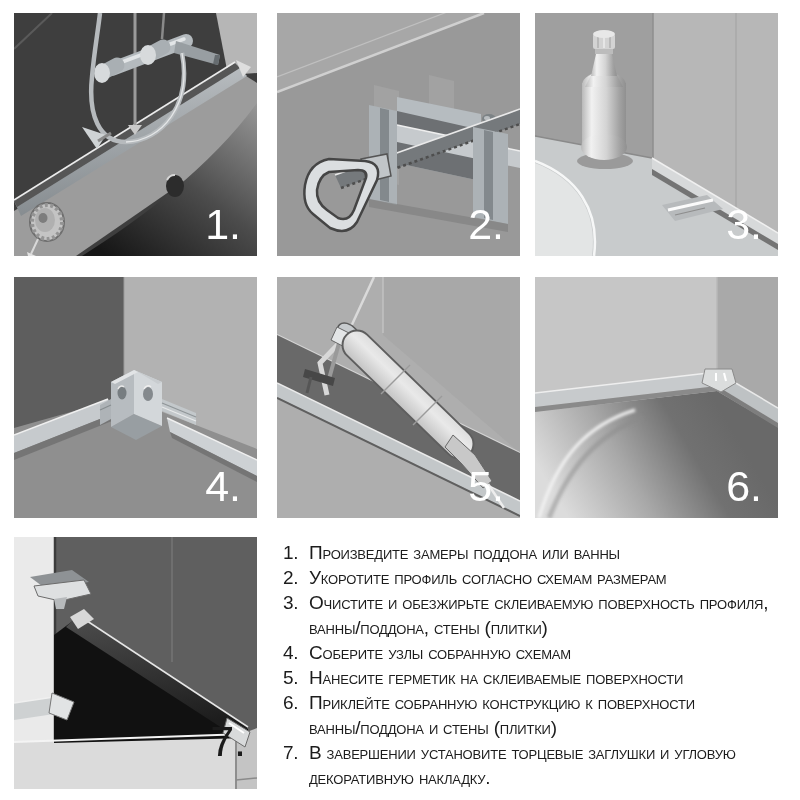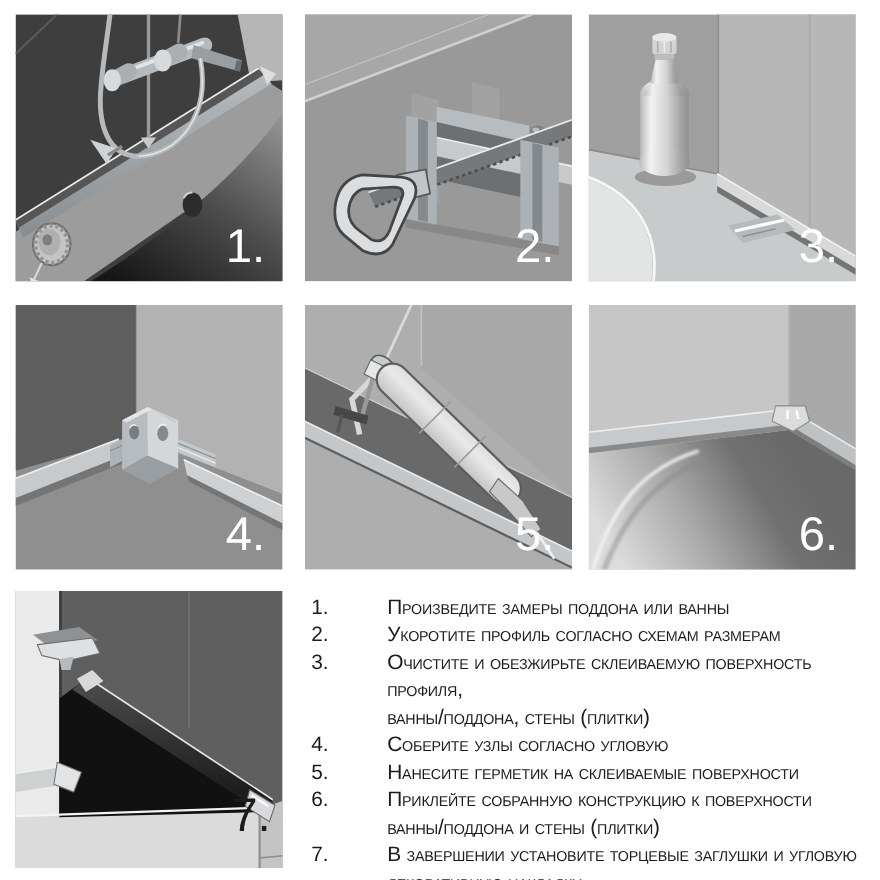--- a/index.html
+++ b/index.html
@@ -23,21 +23,21 @@
   }
   .panel.dark .num{color:#1b1b1b;right:11px;bottom:26px;}
   .instructions{
     position:absolute;left:283px;top:540px;width:512px;
     margin:0;padding:0;list-style:none;
     font-size:19px;line-height:25px;color:#1c1c1c;
     font-variant:small-caps;letter-spacing:-0.2px;
   }
   .instructions li{position:relative;padding-left:26px;margin:0;}
   .instructions .n{position:absolute;left:0;top:0;font-variant:normal;}
-  .instructions .t{white-space:pre-line;display:block;margin-left:43px;}
+  .instructions .t{white-space:pre-line;display:block;}
 </style>
 </head>
 <body>
 
 <div class="page">
 
   <figure class="panel p1" style="margin:0">
     <svg viewBox="0 0 243 243" preserveAspectRatio="none">
       <defs>
         <linearGradient id="p1bowl" x1="0.15" y1="1" x2="1" y2="0">
@@ -295,21 +295,21 @@
       <span class="n">2.</span>
       <span class="t">Укоротите профиль согласно схемам размерам</span>
     </li>
     <li>
       <span class="n">3.</span>
       <span class="t">Очистите и обезжирьте склеиваемую поверхность профиля,
 ванны/поддона, стены (плитки)</span>
     </li>
     <li>
       <span class="n">4.</span>
-      <span class="t">Соберите узлы согласно угловую</span>
+      <span class="t">Соберите узлы собранную схемам</span>
     </li>
     <li>
       <span class="n">5.</span>
       <span class="t">Нанесите герметик на склеиваемые поверхности</span>
     </li>
     <li>
       <span class="n">6.</span>
       <span class="t">Приклейте собранную конструкцию к поверхности
 ванны/поддона и стены (плитки)</span>
     </li>

